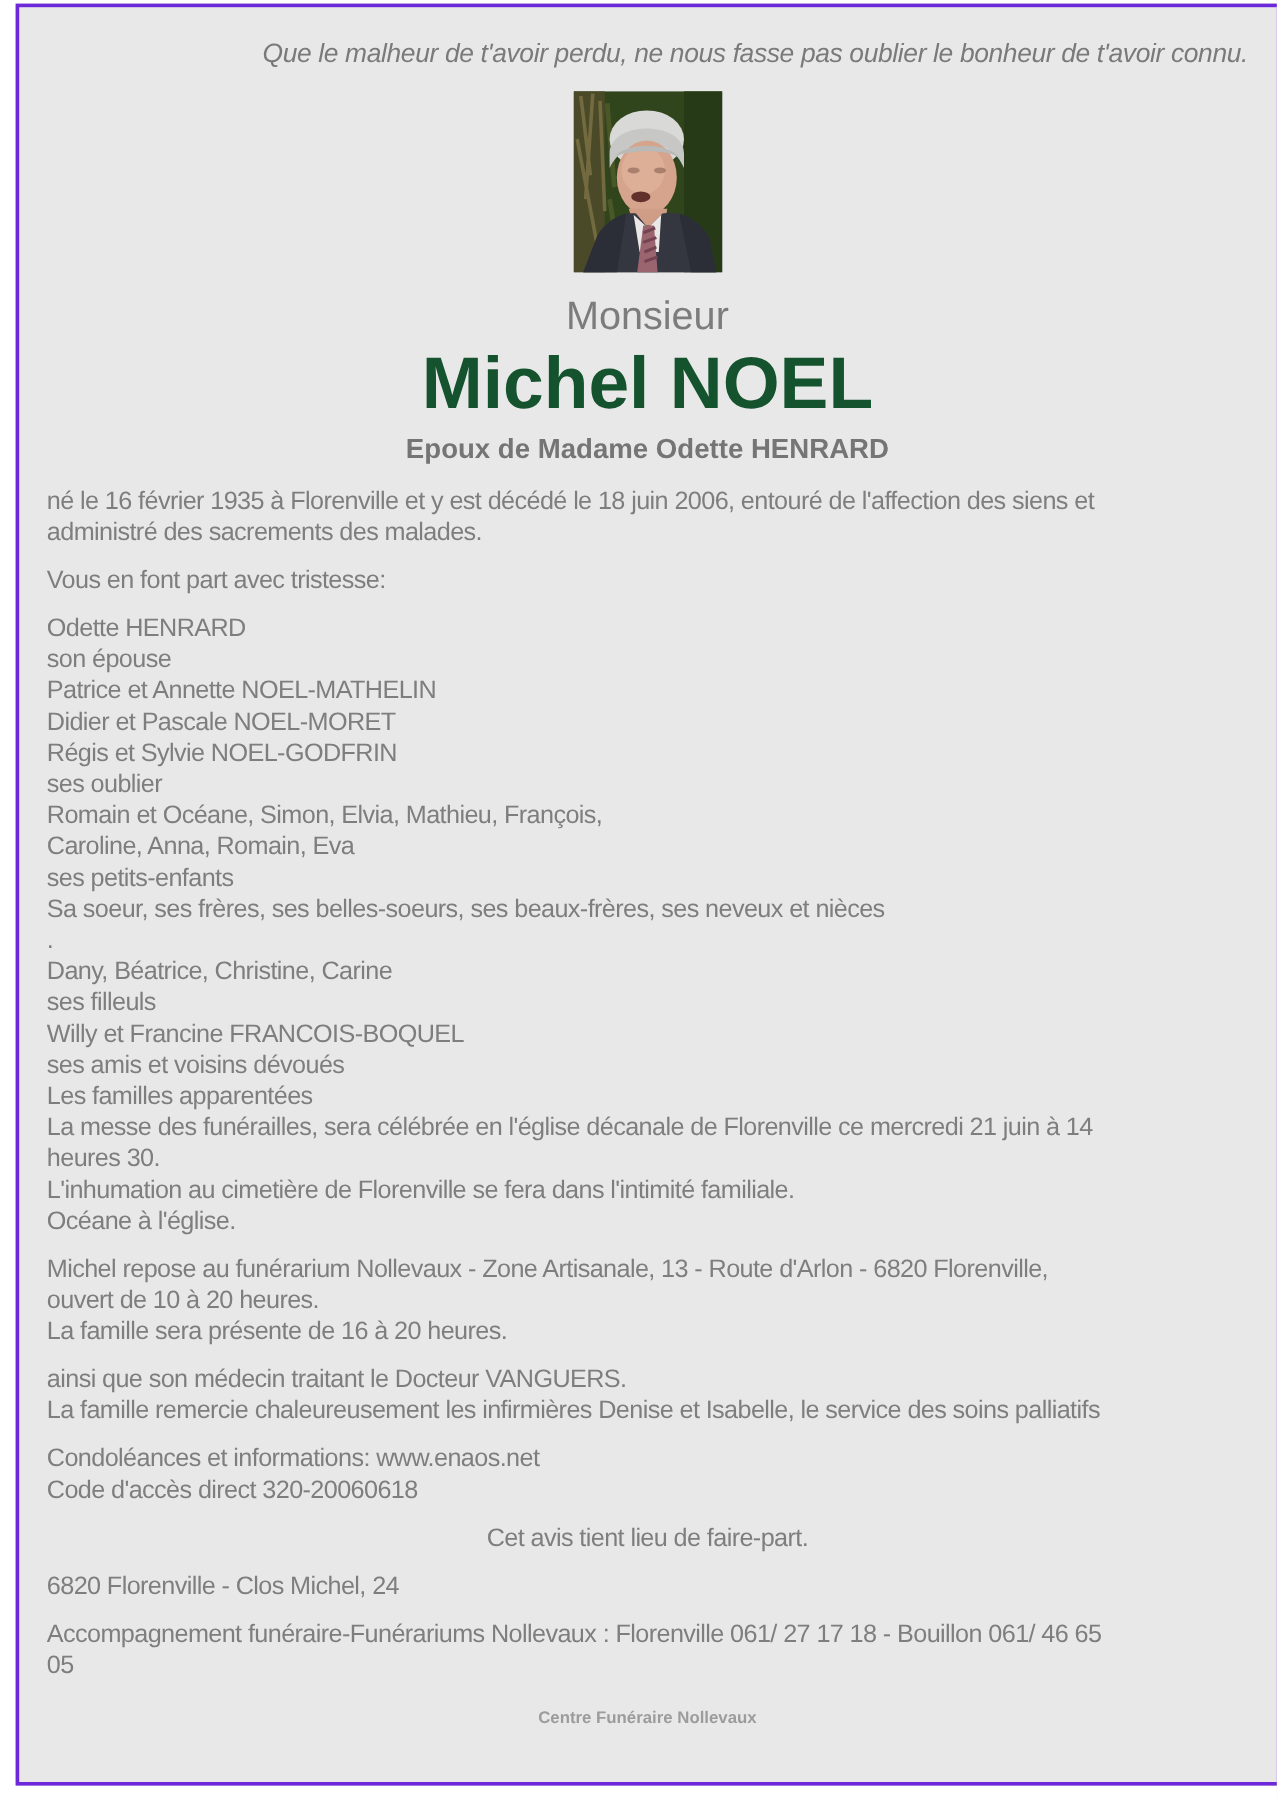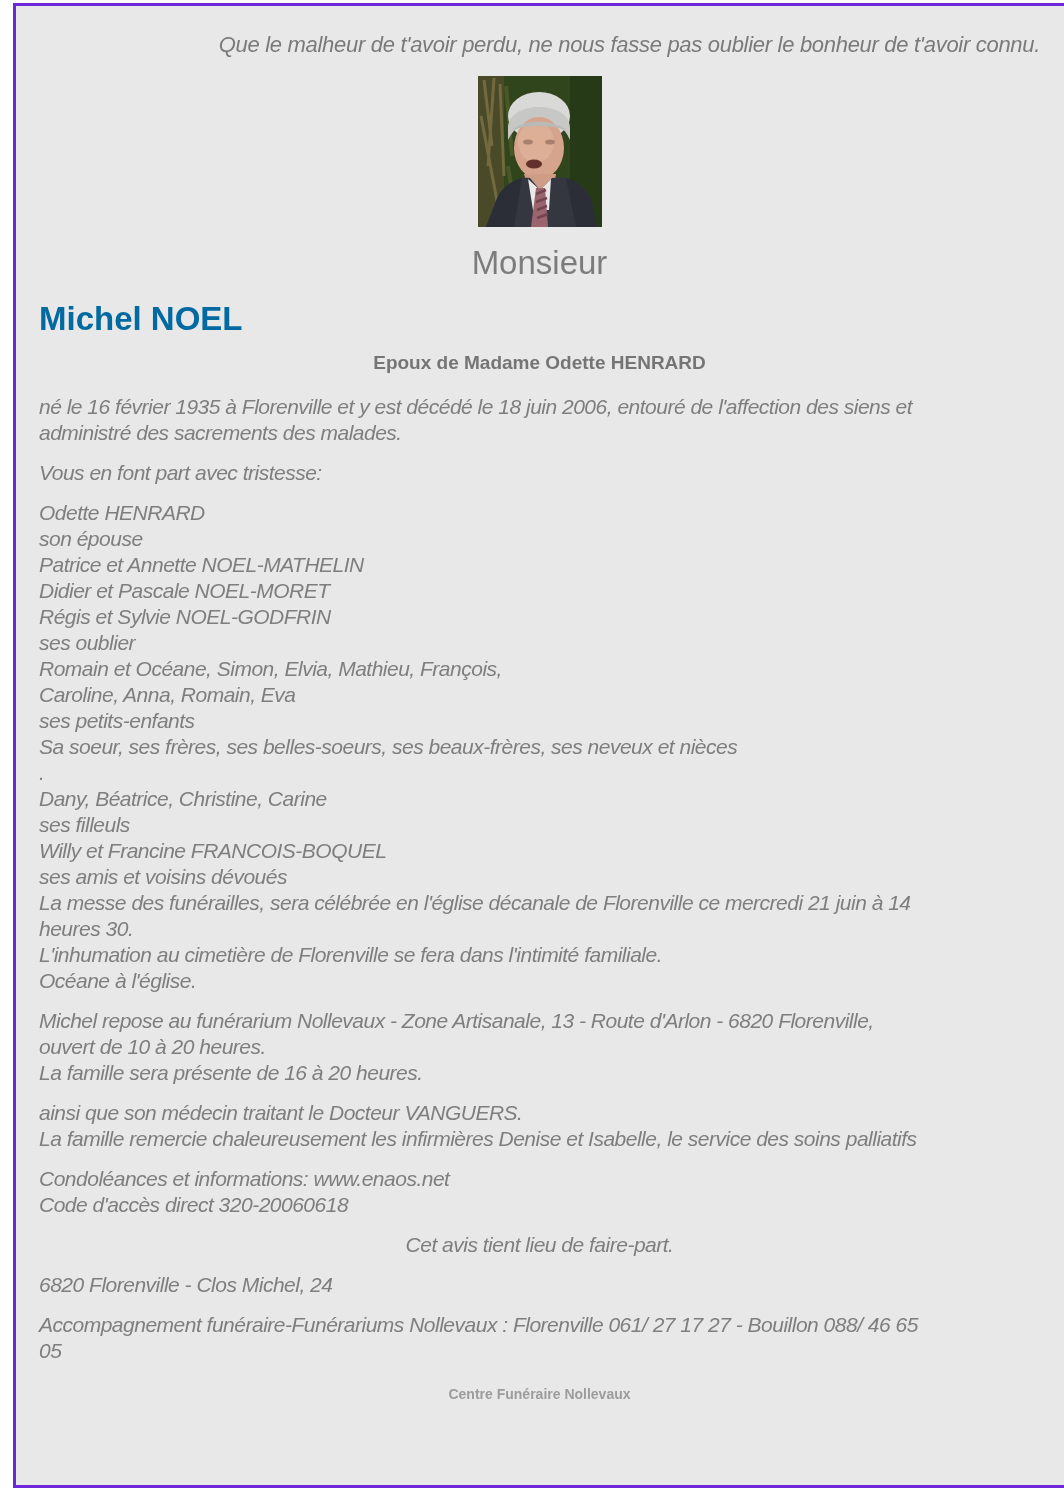--- a/index.html
+++ b/index.html
@@ -32,40 +32,41 @@
   .photo-wrap svg { display: block; }
   .civility {
     margin-top: 16px;
     text-align: center;
     font-size: 33px;
     line-height: 40px;
     color: #7c7c7c;
   }
   .deceased {
     margin: 10px 0 0;
-    font-size: 33px;
+    text-align: center;
+    font-size: 61px;
     line-height: 52px;
     font-weight: 700;
-    color: #0369a1;
+    color: #14532d;
   }
   .spouse {
-    margin-top: 4px;
+    margin-top: 15px;
     text-align: center;
-    font-size: 19px;
+    font-size: 23px;
     line-height: 28px;
     font-weight: 700;
     color: #757575;
   }
   .content {
     font-size: 21px;
     line-height: 26px;
     color: #7e7e7e;
     letter-spacing: -0.5px;
   }
-  .para { margin-top: 14px; font-style: italic; }
+  .para { margin-top: 14px; }
   .para.first { margin-top: 17px; }
   .line { white-space: nowrap; }
   .line.right { }
   .line.center { text-align: center; white-space: normal; }
   .footer {
     margin-top: 20px;
     text-align: center;
     font-size: 14px;
     line-height: 20px;
     color: #9c9c9c;
@@ -143,20 +144,23 @@
       </div>
       <div>
         <div class="line">Dany, Béatrice, Christine, Carine</div>
         <div class="line right">ses filleuls</div>
       </div>
       <div>
         <div class="line">Willy et Francine FRANCOIS-BOQUEL</div>
         <div class="line right">ses amis et voisins dévoués</div>
       </div>
       <div>
+        <div class="line">Les familles apparentées</div>
+      </div>
+      <div>
         <div class="line">La messe des funérailles, sera célébrée en l'église décanale de Florenville ce mercredi 21 juin à 14</div>
         <div class="line">heures 30.</div>
         <div class="line">L'inhumation au cimetière de Florenville se fera dans l'intimité familiale.</div>
         <div class="line">Océane à l'église.</div>
       </div>
     </div>
 
     <div class="para">
       <div class="line">Michel repose au funérarium Nollevaux - Zone Artisanale, 13 - Route d'Arlon - 6820 Florenville,</div>
       <div class="line">ouvert de 10 à 20 heures.</div>
@@ -175,21 +179,21 @@
 
     <div class="para">
       <div class="line center">Cet avis tient lieu de faire-part.</div>
     </div>
 
     <div class="para">
       <div class="line">6820 Florenville - Clos Michel, 24</div>
     </div>
 
     <div class="para">
-      <div class="line">Accompagnement funéraire-Funérariums Nollevaux : Florenville 061/ 27 17 27 - Bouillon 088/ 46 65</div>
+      <div class="line">Accompagnement funéraire-Funérariums Nollevaux : Florenville 061/ 27 17 18 - Bouillon 061/ 46 65</div>
       <div class="line">05</div>
     </div>
 
   </div>
 
   <div class="footer">Centre Funéraire Nollevaux</div>
 
 </div>
 
 </body></html>

